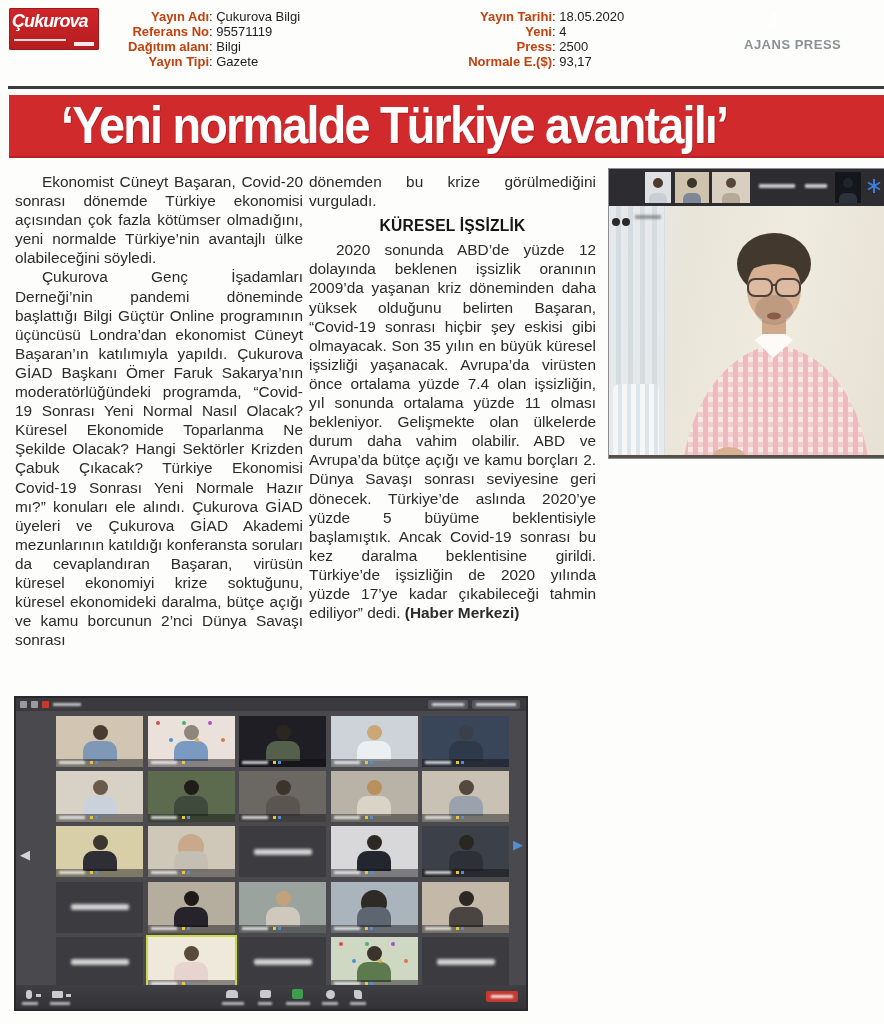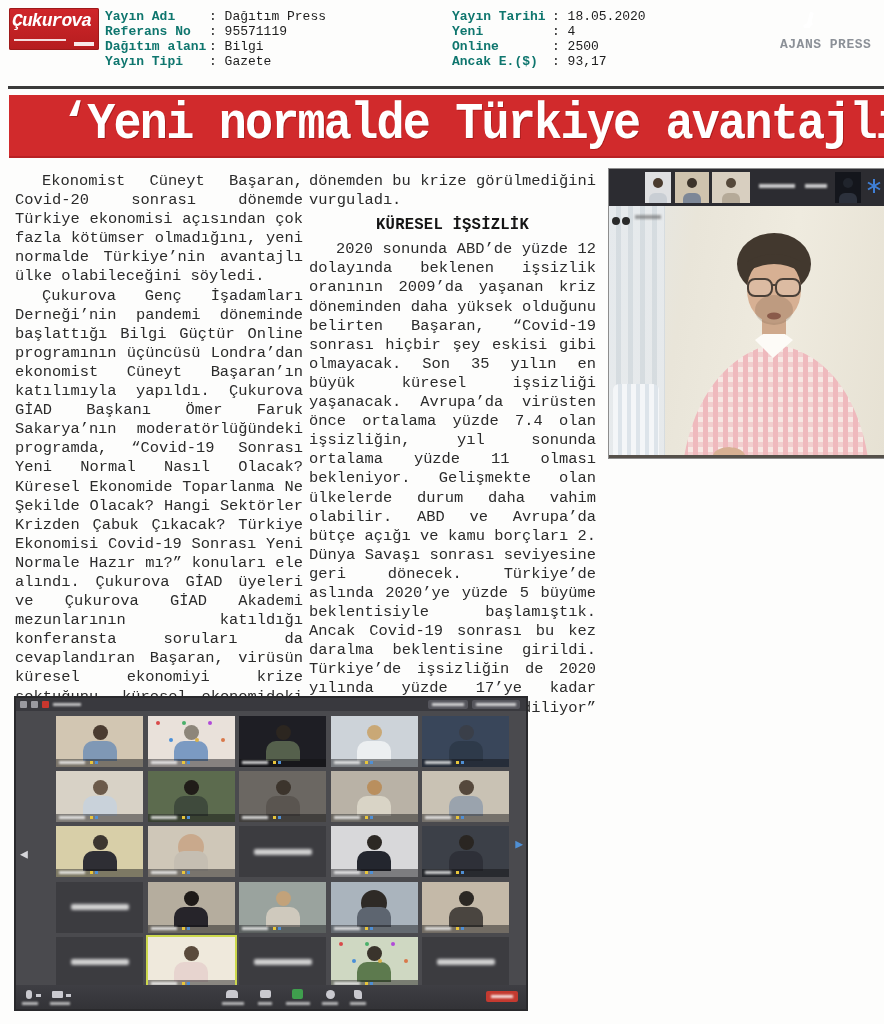--- a/index.html
+++ b/index.html
@@ -1,36 +1,36 @@
 <!DOCTYPE html>
 <html><head>
 <meta charset="utf-8">
 <style>
   html,body{margin:0;padding:0;background:#e8e8e8;}
   .page{position:relative;width:884px;height:1024px;background:#fdfdfc;overflow:hidden;
-        font-family:Liberation Mono, monospace;color:#262626;}
+        font-family:Liberation Sans, sans-serif;color:#262626;}
   .abs{position:absolute;}
 
   
   .masthead{left:9px;top:8px;width:90px;height:42px;background:linear-gradient(#d0262a,#b51d1f);
             border-radius:2px;box-shadow:0 0 0 1px #9e1a1a inset;}
   .masthead-text{position:absolute;left:3px;top:2px;width:84px;color:#fff;font-weight:bold;
                  font-style:italic;font-size:19px;letter-spacing:-1px;transform:scaleX(.95);
                  transform-origin:left;}
   .masthead-line{position:absolute;left:5px;bottom:9px;width:52px;height:2px;
                  background:rgba(255,255,255,.85);filter:blur(.4px);}
   .masthead-sub{position:absolute;right:5px;bottom:4px;width:20px;height:4px;
                 background:rgba(255,255,255,.9);filter:blur(.7px);}
   .meta{font-size:13px;line-height:15px;}
   .meta-row{display:flex;height:15px;}
-  .meta-label{font-weight:bold;color:#0f766e;}
+  .meta-label{font-weight:bold;color:#c2410c;text-align:right;}
   .meta-left .meta-label{width:104px;}
   .meta-right .meta-label{width:100px;}
   .meta-value{color:#1d1d1d;}
-  .agency{left:780px;top:7px;width:104px;height:46px;}
+  .agency{left:744px;top:7px;width:104px;height:46px;}
   .agency-sphere{position:absolute;left:16px;top:0;width:27px;height:27px;border-radius:50%;
                  background:radial-gradient(circle at 35% 30%, #8road 0, #8a97c4 0%, #39477e 55%, #151f4a 100%);}
   .agency-sphere::after{content:"";position:absolute;left:12px;top:5px;width:4px;height:16px;
                  background:#fff;transform:rotate(14deg);border-radius:1px;}
   .agency-sphere::before{content:"";position:absolute;left:7px;top:16px;width:10px;height:4px;
                  background:#fff;transform:rotate(-24deg);border-radius:2px;}
   .agency-name{position:absolute;left:0;top:30px;width:104px;font-size:13px;font-weight:bold;
                color:#8b9097;letter-spacing:.5px;}
   .rule{left:8px;top:86px;width:876px;height:3px;background:#3a3a3a;}
 
@@ -116,21 +116,21 @@
 
   <div class="abs masthead">
     <div class="masthead-text">Çukurova</div>
     <div class="masthead-line"></div>
     <div class="masthead-sub"></div>
   </div>
 
   <div class="abs meta meta-left" style="left:105px;top:9px;width:330px;">
       <div class="meta-row">
         <div class="meta-label">Yayın Adı</div>
-        <div class="meta-value">: Dağıtım Press</div>
+        <div class="meta-value">: Çukurova Bilgi</div>
       </div>
       <div class="meta-row">
         <div class="meta-label">Referans No</div>
         <div class="meta-value">: 95571119</div>
       </div>
       <div class="meta-row">
         <div class="meta-label">Dağıtım alanı</div>
         <div class="meta-value">: Bilgi</div>
       </div>
       <div class="meta-row">
@@ -142,25 +142,25 @@
   <div class="abs meta meta-right" style="left:452px;top:9px;width:300px;">
       <div class="meta-row">
         <div class="meta-label">Yayın Tarihi</div>
         <div class="meta-value">: 18.05.2020</div>
       </div>
       <div class="meta-row">
         <div class="meta-label">Yeni</div>
         <div class="meta-value">: 4</div>
       </div>
       <div class="meta-row">
-        <div class="meta-label">Online</div>
+        <div class="meta-label">Press</div>
         <div class="meta-value">: 2500</div>
       </div>
       <div class="meta-row">
-        <div class="meta-label">Ancak E.($)</div>
+        <div class="meta-label">Normale E.($)</div>
         <div class="meta-value">: 93,17</div>
       </div>
     </div>
 
   <div class="abs agency">
     <div class="agency-sphere"></div>
     <div class="agency-name">AJANS PRESS</div>
   </div>
 
   <div class="abs rule"></div>

